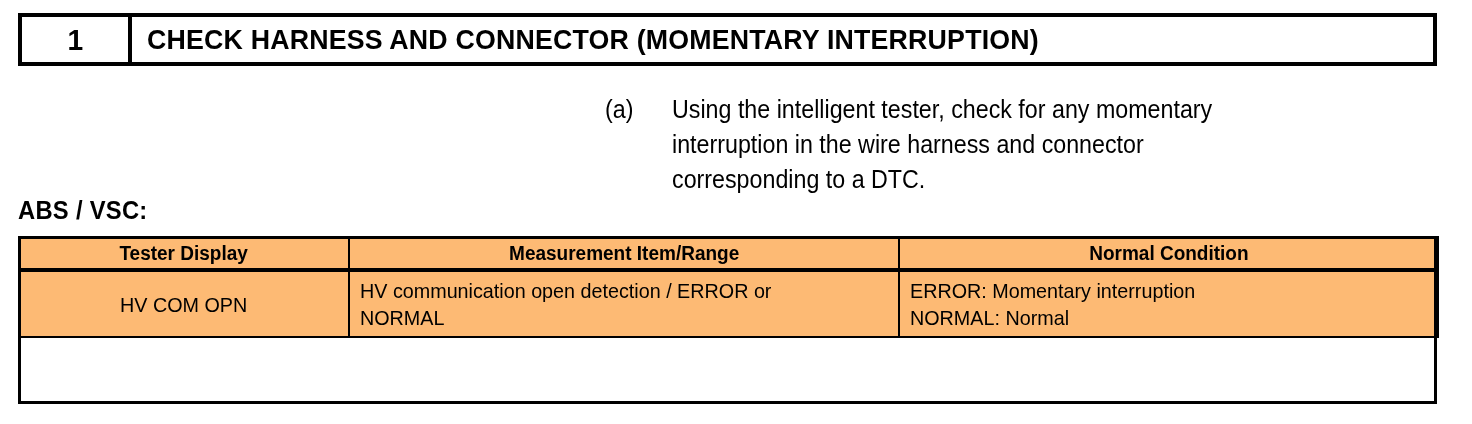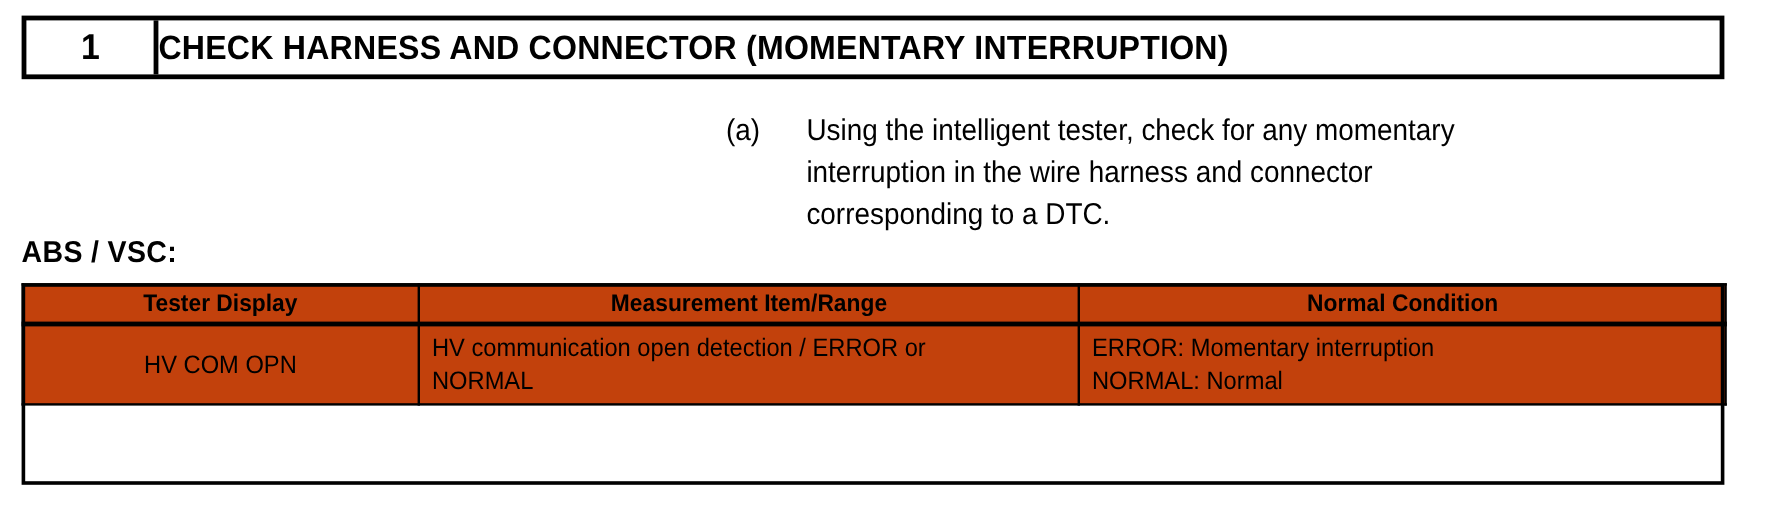--- a/index.html
+++ b/index.html
@@ -50,20 +50,21 @@
     font-size: 30px;
     font-weight: bold;
     line-height: 1;
     letter-spacing: 0px;
     transform: scaleX(0.94);
   }
   .step-title-cell {
     flex: 1 1 auto;
     display: flex;
     align-items: center;
+    padding-left: 15px;
   }
   .step-title {
     font-size: 28px;
     font-weight: bold;
     line-height: 1;
     letter-spacing: 0.2px;
     white-space: nowrap;
     transform: scaleX(0.955);
     transform-origin: left center;
   }
@@ -122,21 +123,21 @@
   }
   .spec-table col.c1 { width: 330px; }
   .spec-table col.c2 { width: 550px; }
   .spec-table col.c3 { width: 539px; }
 
   .spec-table th,
   .spec-table td {
     border: 2px solid #000000;
     padding: 0;
     vertical-align: middle;
-    background: #c2410c;
+    background: #fdba74;
   }
   .spec-table thead th {
     height: 30px;
     text-align: center;
     font-size: 20px;
     font-weight: bold;
     line-height: 1;
     border-bottom: 2px solid #000000;
   }
   .spec-table thead th .hlab {

